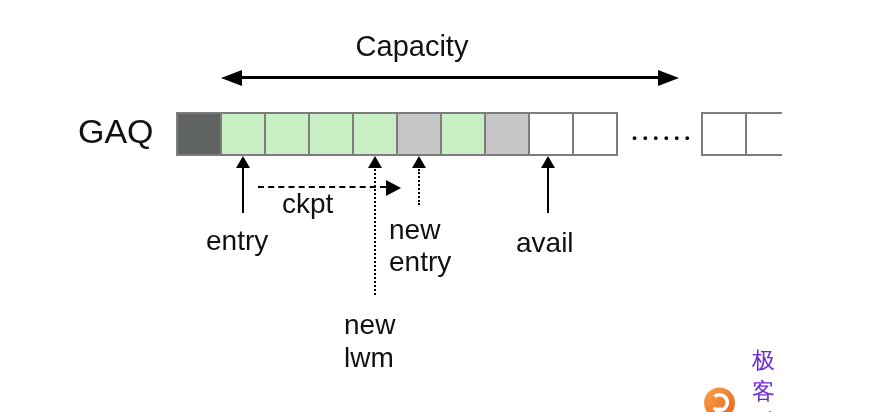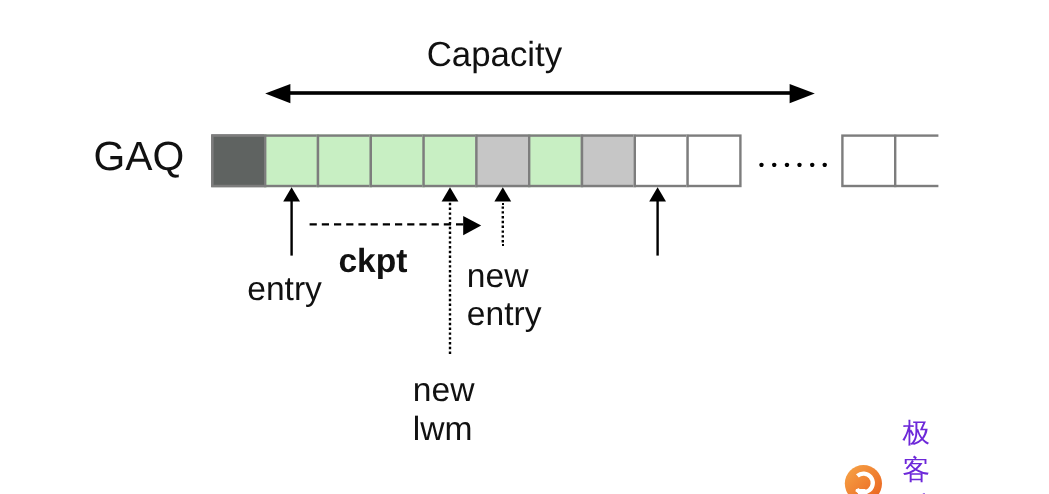--- a/index.html
+++ b/index.html
@@ -69,34 +69,35 @@
       <div class="cell c-white"></div>
       <div class="cell c-white"></div>
     </div>
 
   <div class="abs tri-up" style="left:236px;top:156px;"></div>
   <div class="abs vline" style="left:242px;top:167px;height:46px;"></div>
   <div class="abs lbl" style="left:206px;top:226px;">entry</div>
 
   <div class="abs hdash" style="left:258px;top:186px;width:128px;"></div>
   <div class="abs tri-r-small" style="left:386px;top:180px;"></div>
-  <div class="abs lbl" style="left:282px;top:203px;font-weight:bold;">ckpt</div>
+  <div class="abs lbl" style="left:282px;top:189px;">ckpt</div>
 
   <div class="abs tri-up" style="left:368px;top:156px;"></div>
   <div class="abs vdots" style="left:374px;top:169px;height:126px;"></div>
   <div class="abs lbl" style="left:344px;top:308px;line-height:33px;">new
 lwm</div>
 
   <div class="abs tri-up" style="left:412px;top:156px;"></div>
   <div class="abs vdots" style="left:418px;top:169px;height:36px;"></div>
   <div class="abs lbl" style="left:389px;top:214px;line-height:32px;">new
 entry</div>
 
   <div class="abs tri-up" style="left:541px;top:156px;"></div>
   <div class="abs vline" style="left:547px;top:167px;height:46px;"></div>
+  <div class="abs lbl" style="left:516px;top:228px;">avail</div>
 
   <div class="abs logo" style="left:702px;top:345px;">
     <span>
       <svg width="36" height="46" viewBox="0 0 36 46">
         <defs>
           <linearGradient id="lg" x1="0" y1="0" x2="1" y2="1">
             <stop offset="0" stop-color="#f7a648"></stop>
             <stop offset="1" stop-color="#e95f1d"></stop>
           </linearGradient>
         </defs>

